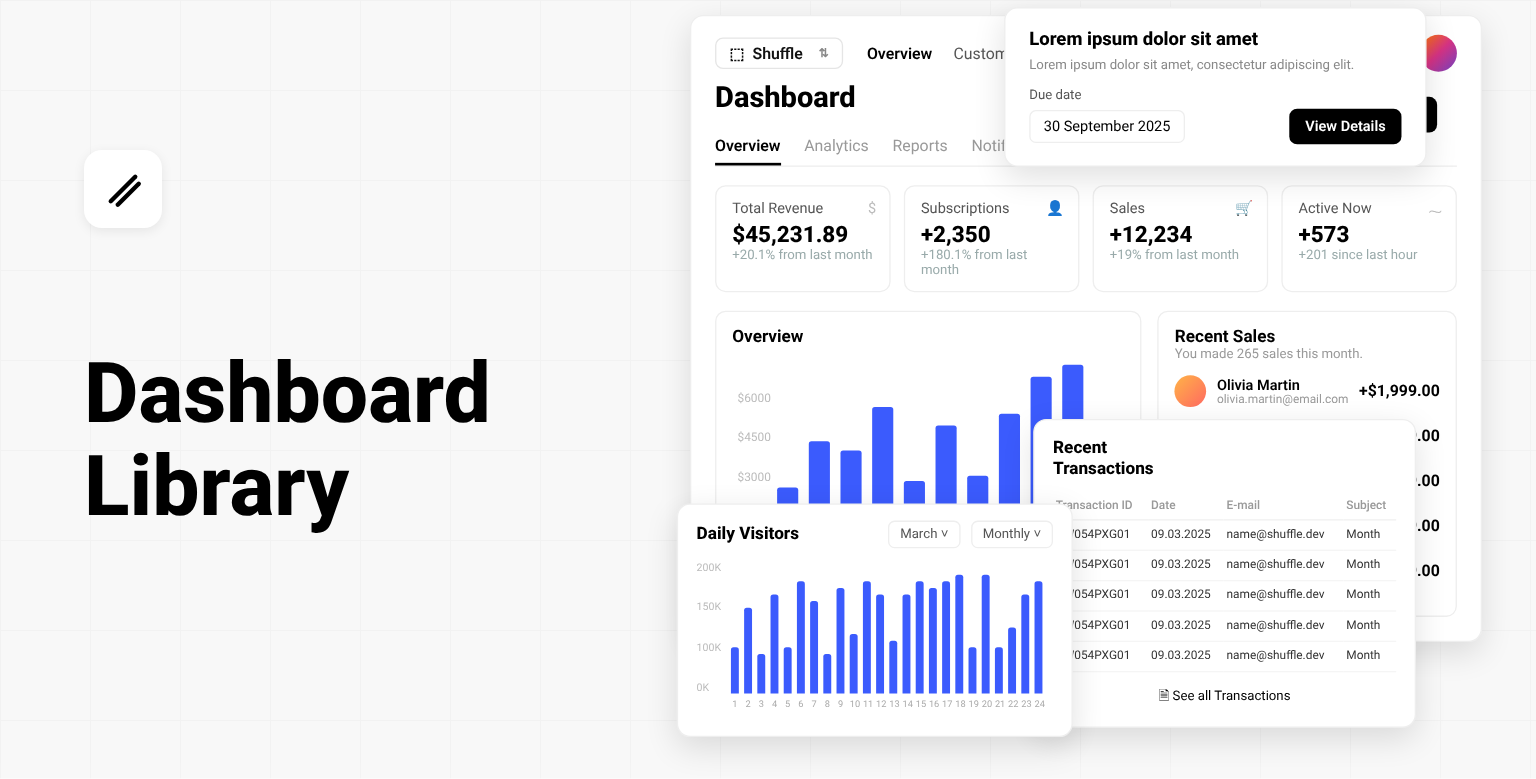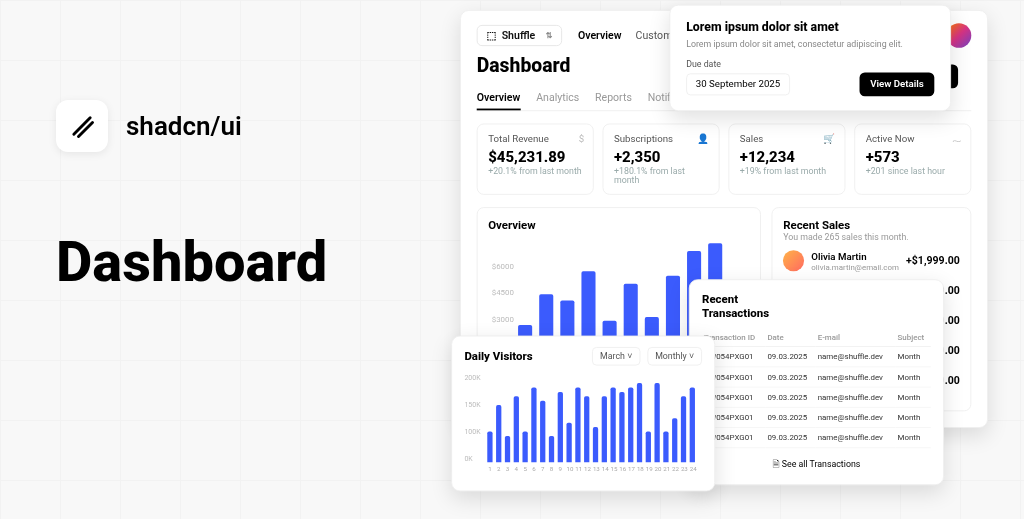--- a/index.html
+++ b/index.html
@@ -79,24 +79,24 @@
 <div class="grid-bg"></div>
 
 <div class="left">
   <div class="logo-row">
     <div class="logo-box">
       <svg viewBox="0 0 24 24" fill="none" stroke="#000" stroke-width="2.5" stroke-linecap="round">
           <line x1="5" y1="19" x2="19" y2="5"></line>
           <line x1="9" y1="21" x2="21" y2="9"></line>
         </svg>
     </div>
-    <div class="brand">shadcn/ui</div>
   </div>
   <div class="hero">
     <div>Dashboard</div>
+    <div>Library</div>
   </div>
 </div>
 
 <div class="stage">
 
   <div class="card dash">
     <div class="topbar">
       <div class="shuffle">
         <span>⬚</span>
         <span>Shuffle</span>

